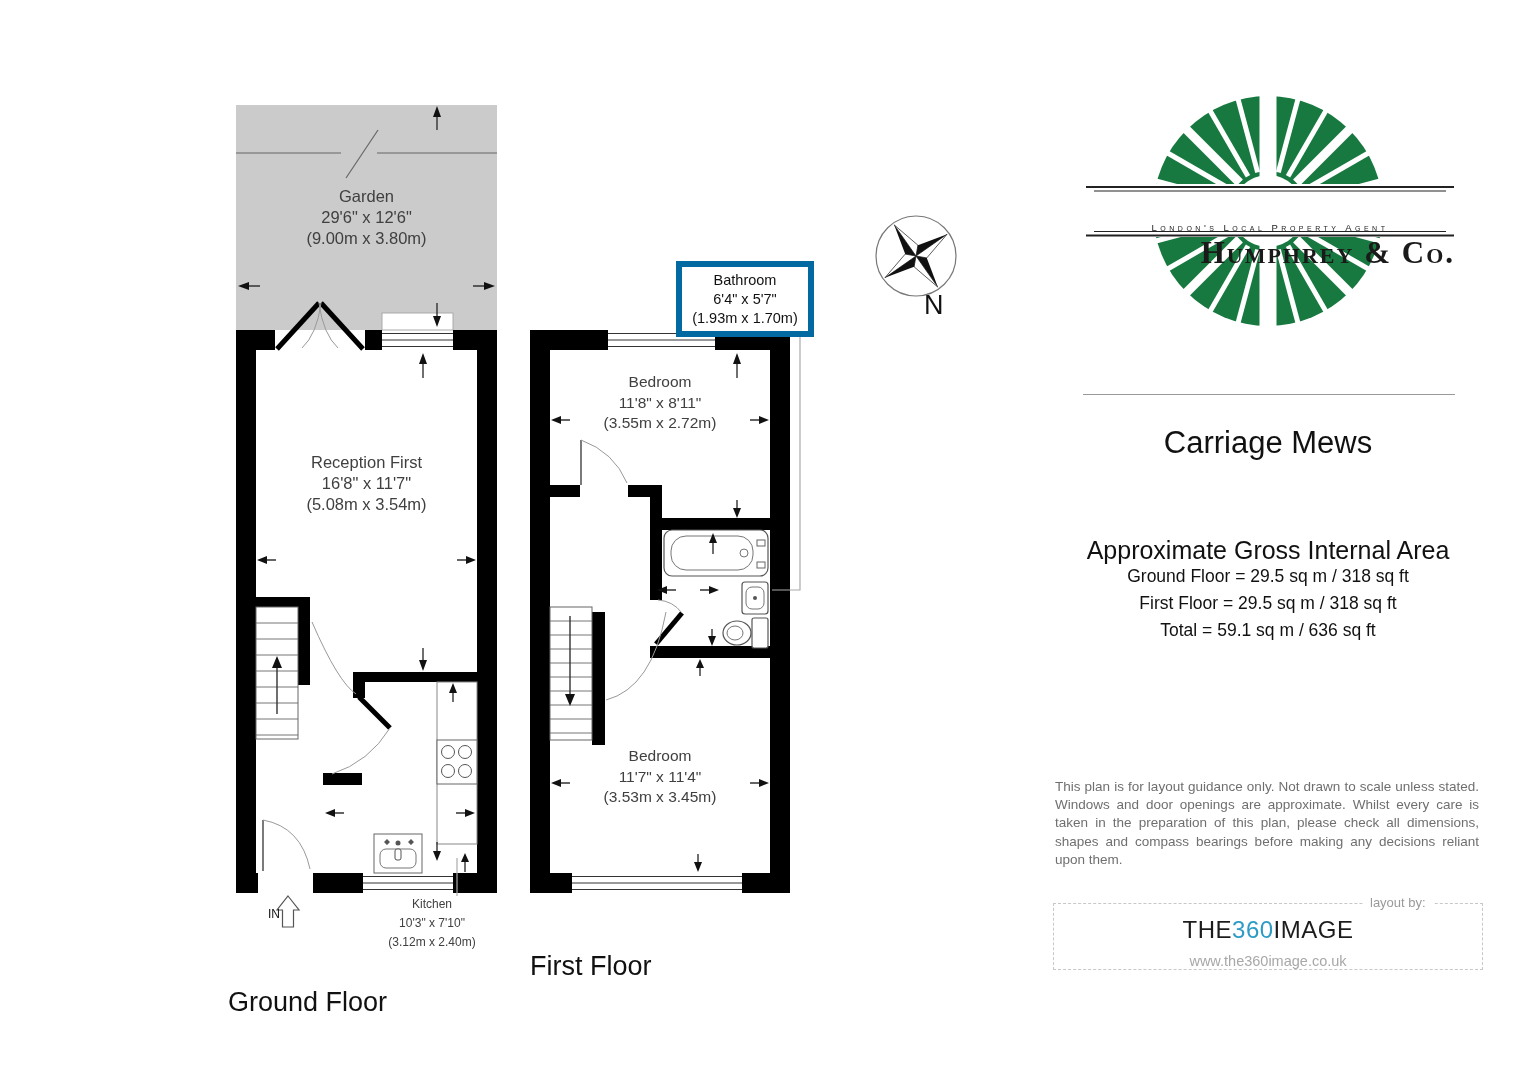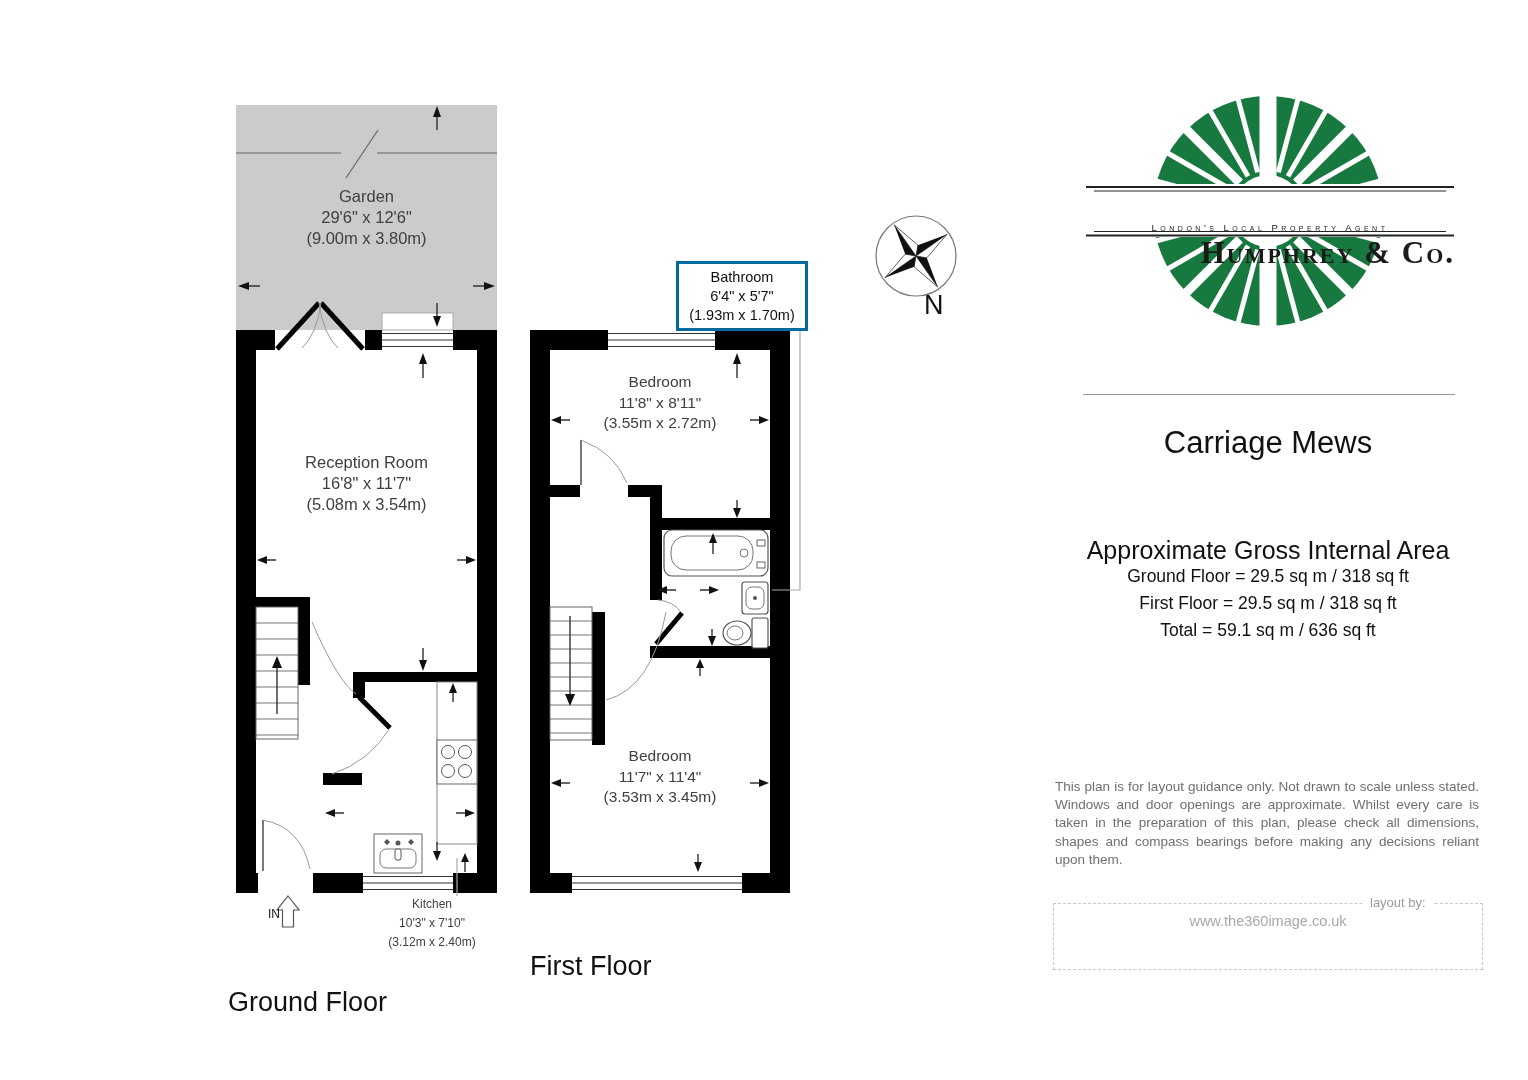--- a/index.html
+++ b/index.html
@@ -9,21 +9,21 @@
   }
   #plan-svg{position:absolute;left:0;top:0;}
   .rlabel{position:absolute;text-align:center;color:#404040;}
   .rlabel div{white-space:nowrap;}
   .lbl-room{font-size:16.5px;line-height:21px;}
   .lbl-small{font-size:12px;line-height:19px;}
   .lbl-bed{font-size:15.5px;line-height:20.5px;}
   .floor-label{position:absolute;font-size:27px;color:#111;}
   .callout{
     position:absolute;left:676px;top:261px;width:126px;height:60px;
-    border:3px solid #0369a1;background:#fff;text-align:center;
+    border:6px solid #0369a1;background:#fff;text-align:center;
     font-size:14.5px;line-height:19px;padding-top:4px;z-index:3;
   }
   .in-label{position:absolute;left:268px;top:907px;width:40px;text-align:left;font-size:12px;}
   .compass-n{position:absolute;left:924px;top:290px;font-size:27px;}
   .brand-name{
     position:absolute;left:1085px;top:188px;width:370px;text-align:right;
     font-family:"Liberation Serif", serif;font-weight:bold;font-size:31px;line-height:33px;
     font-variant:small-caps;letter-spacing:2px;color:#1a1a1a;z-index:4;margin-top:48px;
   }
   .brand-tagline{
@@ -229,21 +229,21 @@
   </g>
 </svg>
 
 <div class="rlabel lbl-room" style="left:236px;top:186px;width:261px;">
   <div>Garden</div>
   <div>29'6" x 12'6"</div>
   <div>(9.00m x 3.80m)</div>
 </div>
 
 <div class="rlabel lbl-room" style="left:256px;top:452px;width:221px;">
-  <div>Reception Room</div>
+  <div>Reception First</div>
   <div>16'8" x 11'7"</div>
   <div>(5.08m x 3.54m)</div>
 </div>
 
 <div class="rlabel lbl-small" style="left:352px;top:895px;width:160px;">
   <div>Kitchen</div>
   <div>10'3" x 7'10"</div>
   <div>(3.12m x 2.40m)</div>
 </div>
 
@@ -281,14 +281,17 @@
 
 <div class="area-heading">Approximate Gross Internal Area</div>
 <div class="area-line" style="top:566px;">Ground Floor = 29.5 sq m / 318 sq ft</div>
 <div class="area-line" style="top:593px;">First Floor = 29.5 sq m / 318 sq ft</div>
 <div class="area-line" style="top:620px;">Total = 59.1 sq m / 636 sq ft</div>
 
 <div class="disclaimer">This plan is for layout guidance only. Not drawn to scale unless stated. Windows and door openings are approximate. Whilst every care is taken in the preparation of this plan, please check all dimensions, shapes and compass bearings before making any decisions reliant upon them.</div>
 
 <div class="powered-label">layout by:</div>
 <div class="powered-box">
+  <div class="brand360">
+    <span>THE</span><span class="mid">360</span><span>IMAGE</span>
+  </div>
   <div class="site">www.the360image.co.uk</div>
 </div>
 
 </body></html>

